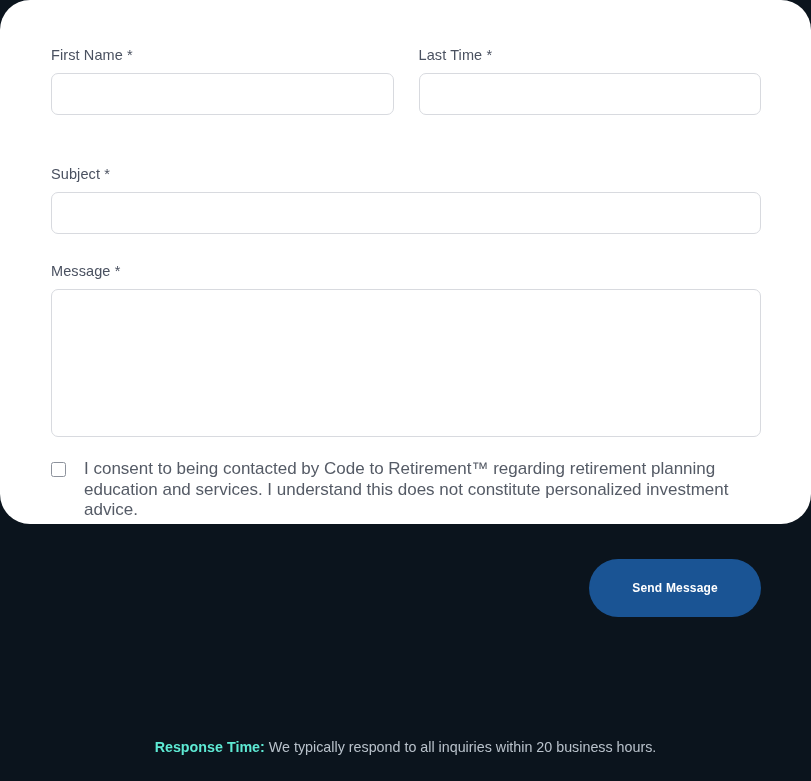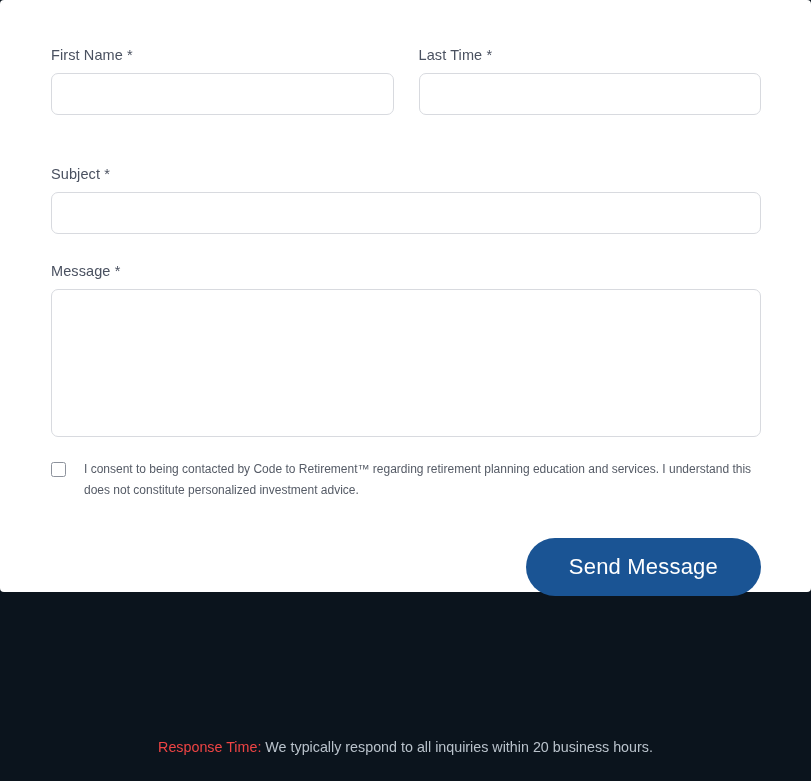--- a/index.html
+++ b/index.html
@@ -22,23 +22,23 @@
     height: 781px;
     background: #0b141d;
   }
 
   
   .form-card {
     position: absolute;
     left: 0;
     top: 0;
     width: 811px;
-    height: 592px;
-    background: #ffffff;
-    border-radius: 4px;
+    height: 524px;
+    background: #ffffff;
+    border-radius: 30px;
     padding: 46px 50px 0 51px;
   }
 
   
   .row {
     display: flex;
     gap: 25px;
     margin-bottom: 22px;
   }
   .col { flex: 1 1 0; min-width: 0; }
@@ -100,42 +100,42 @@
     border: 1.6px solid #8d929c;
     border-radius: 2.5px;
     background: #ffffff;
     cursor: pointer;
     appearance: none;
     -webkit-appearance: none;
     outline: none;
   }
   .checkbox:checked { background: #1a5494; border-color: #1a5494; }
   .consent-text {
-    font-size: 12px;
+    font-size: 17px;
     line-height: 20.5px;
     color: #555b66;
     max-width: 672px;
   }
 
   
   .submit-row {
     display: flex;
     justify-content: flex-end;
     margin-top: 38px;
   }
   .submit-button {
     background: #1a5494;
     color: #ffffff;
     border: none;
     border-radius: 999px;
     height: 58px;
     padding: 0 43px;
     font-family: "Liberation Sans", sans-serif;
-    font-size: 22px;
-    font-weight: normal;
+    font-size: 12px;
+    font-weight: bold;
     letter-spacing: 0.2px;
     cursor: pointer;
   }
 
   
   .footer {
     position: absolute;
     left: 0;
     top: 712px;
     width: 811px;
@@ -145,22 +145,22 @@
     align-items: center;
     justify-content: center;
   }
   .footer-text {
     font-size: 14.3px;
     line-height: 20px;
     color: #b9c2cb;
     text-align: center;
   }
   .footer-strong {
-    font-weight: normal;
-    color: #ef4444;
+    font-weight: bold;
+    color: #5eead4;
   }
 </style>
 </head>
 <body>
 
 <div class="page">
 
   <div class="form-card">
 
     <div class="row">

